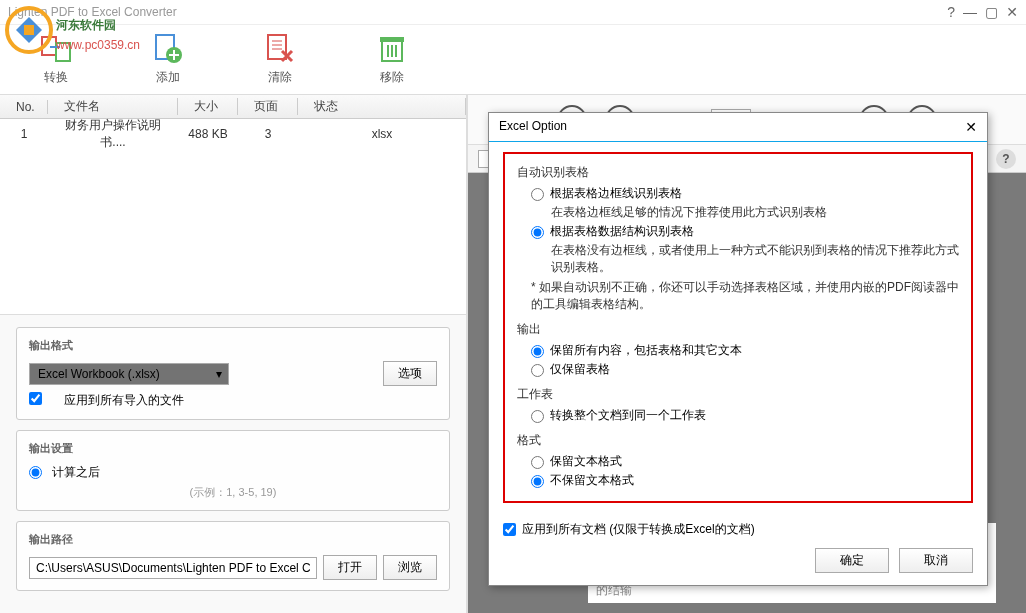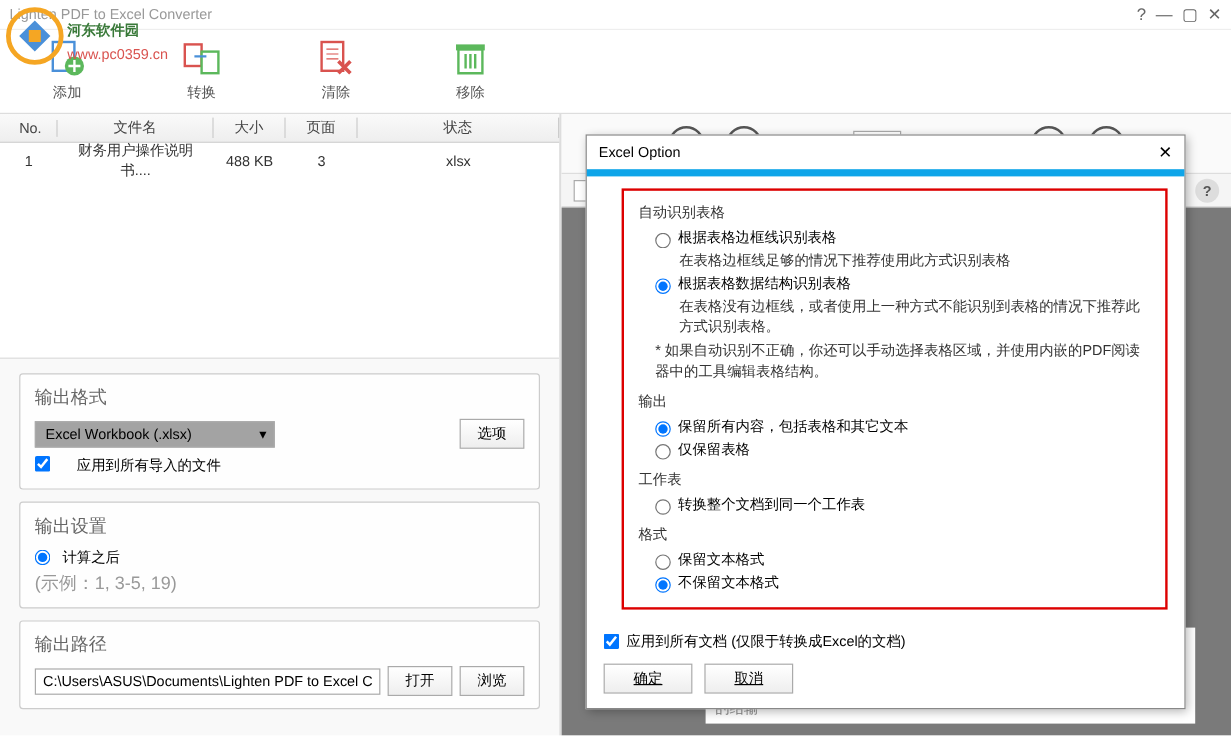--- a/index.html
+++ b/index.html
@@ -10,67 +10,67 @@
 .logo { position: absolute; top: 5px; left: 4px; z-index: 100; }
 .logo-img { width: 200px; height: 55px; }
 .toolbar { height: 70px; display: flex; align-items: center; padding: 0 20px; gap: 40px; border-bottom: 1px solid #ddd; }
 .toolbar-item { display: flex; flex-direction: column; align-items: center; gap: 4px; cursor: pointer; padding: 0 20px; }
 .toolbar-item .icon { width: 32px; height: 32px; }
 .toolbar-item .label { color: #555; }
 .main { display: flex; height: calc(100% - 95px); }
 .left-panel { width: 468px; border-right: 2px solid #ddd; display: flex; flex-direction: column; }
 .file-table { flex: 0 0 auto; }
 .file-table-header { display: flex; background: linear-gradient(#fafafa,#eee); border-bottom: 1px solid #ccc; height: 24px; align-items: center; }
-.file-table-header > div { padding: 0 16px; border-right: 1px solid #ccc; color: #444; text-align: center; }
+.file-table-header > div { padding: 0 16px; border-right: 1px solid #ccc; color: #444; text-align: left; }
 .col-no { width: 48px; }
 .col-name { width: 130px; }
 .col-size { width: 60px; }
 .col-page { width: 60px; }
 .col-status { flex: 1; }
 .file-table-row { display: flex; height: 30px; align-items: center; }
 .file-table-row > div { padding: 0 8px; text-align: center; color: #333; }
 .left-spacer { flex: 1; }
 .settings-panel { padding: 12px 16px; border-top: 1px solid #ddd; background: #f9f9f9; }
 .fieldset { border: 1px solid #ccc; border-radius: 3px; padding: 10px 12px; margin-bottom: 10px; background: #fefefe; }
-.fieldset-title { color: #666; margin-bottom: 8px; font-size: 15px; }
-.dropdown { display: inline-block; width: 200px; border: 1px solid #aaa; padding: 3px 8px; background: #a3a3a3; position: relative; }
+.fieldset-title { color: #666; margin-bottom: 8px; font-size: 11px; font-weight: bold; }
+.dropdown { display: inline-block; width: 200px; border: 1px solid #aaa; padding: 3px 8px; background: #737373; position: relative; }
 .dropdown::after { content: "▾"; position: absolute; right: 6px; }
 .btn { display: inline-block; padding: 3px 14px; border: 1px solid #aaa; background: linear-gradient(#fff,#eee); cursor: pointer; }
 .radio-row { display: flex; align-items: center; gap: 6px; margin: 4px 0; }
 .radio-row input[type=radio] { margin-right: 4px; }
 .text-input { border: 1px solid #aaa; padding: 3px 6px; background: #fff; }
-.example { color: #999; text-align: left; font-size: 15px; margin-top: 4px; }
+.example { color: #999; text-align: center; font-size: 11px; margin-top: 4px; }
 .path-row { display: flex; gap: 6px; align-items: center; }
 .path-row .text-input { flex: 1; }
 .right-panel { flex: 1; position: relative; background: #fafafa; }
 .right-toolbar { height: 50px; display: flex; align-items: center; justify-content: center; gap: 18px; border-bottom: 1px solid #ddd; padding: 0 30px; }
 .circle-btn { width: 30px; height: 30px; border: 2px solid #555; border-radius: 50%; display: flex; align-items: center; justify-content: center; font-size: 16px; cursor: pointer; }
 .page-box { border: 1px solid #aaa; width: 40px; padding: 3px; text-align: right; }
 .tab-strip { height: 28px; display: flex; gap: 8px; padding: 0 10px; align-items: center; border-bottom: 1px solid #ccc; background: #f5f5f5; }
 .tab { width: 24px; height: 18px; border: 1px solid #aaa; background: #fff; }
 .tab.active { border-color: #4a90d9; }
 .help-icon { margin-left: auto; width: 20px; height: 20px; border-radius: 50%; background: #ddd; display: flex; align-items: center; justify-content: center; color: #555; font-weight: bold; }
 .preview-area { position: relative; height: calc(100% - 78px); background: #7a7a7a; }
 .preview-page { position: absolute; bottom: 10px; left: 120px; right: 30px; height: 80px; background: #fff; padding: 8px; font-size: 10px; color: #c00; }
 .preview-page .gray { color: #888; }
 
 .dialog { position: absolute; top: 112px; left: 488px; width: 500px; background: #fff; border: 1px solid #888; box-shadow: 2px 2px 8px rgba(0,0,0,0.3); z-index: 200; }
-.dialog-title { padding: 6px 10px; border-bottom: 6px solid #0ea5e9; display: flex; justify-content: space-between; align-items: center; }
+.dialog-title { padding: 6px 10px; border-bottom: 1px solid #0ea5e9; display: flex; justify-content: space-between; }
 .dialog-close { cursor: pointer; font-size: 14px; }
-.dialog-body { padding: 10px 14px; margin-left: 15px; }
+.dialog-body { padding: 10px 14px; }
 .red-box { border: 2px solid #d00; padding: 10px 12px; }
 .group-title { color: #333; margin-top: 8px; margin-bottom: 4px; }
 .group-title:first-child { margin-top: 0; }
-.opt-row { display: flex; align-items: flex-end; gap: 6px; margin: 2px 0 2px 14px; }
+.opt-row { display: flex; align-items: center; gap: 6px; margin: 2px 0 2px 14px; }
 .opt-row input { margin-top: 2px; }
 .opt-desc { margin-left: 34px; color: #333; line-height: 1.4; }
 .note { margin-left: 14px; margin-top: 4px; color: #333; line-height: 1.4; }
 .dialog-footer { padding: 8px 14px 12px; }
 .dialog-footer .check-row { display: flex; align-items: center; gap: 6px; margin-bottom: 10px; }
-.dialog-buttons { display: flex; gap: 10px; text-decoration: underline; }
+.dialog-buttons { display: flex; justify-content: flex-end; gap: 10px; }
 .dialog-buttons .btn { padding: 3px 24px; }
 .checkbox-row { display: flex; align-items: flex-start; gap: 22px; margin-top: 6px; }
 </style>
 </head>
 <body>
 
 <div class="titlebar">
   <span>Lighten PDF to Excel Converter</span>
   <div class="titlebar-controls">
     <span>?</span>
@@ -86,33 +86,33 @@
     <path d="M12 25 L25 12 L38 25 L25 38 Z" fill="#4a90d9"></path>
     <rect x="20" y="20" width="10" height="10" fill="#f5a623"></rect>
     <text x="52" y="24" font-size="20" font-weight="bold" fill="#3a7a3a">河东软件园</text>
     <text x="52" y="44" font-size="14" fill="#d9534f">www.pc0359.cn</text>
   </svg>
 </div>
 
 <div class="toolbar">
   <div class="toolbar-item">
     <svg class="icon" viewBox="0 0 32 32">
+        <rect x="2" y="4" width="14" height="18" fill="#fff" stroke="#d9534f" stroke-width="2"></rect>
+        <rect x="16" y="10" width="14" height="18" fill="#fff" stroke="#5cb85c" stroke-width="2"></rect>
+        <path d="M10 14 L20 14" stroke="#4a90d9" stroke-width="2" marker-end="url(#a)"></path>
+      </svg>
+    <span class="label">转换</span>
+  </div>
+  <div class="toolbar-item">
+    <svg class="icon" viewBox="0 0 32 32">
         <rect x="4" y="2" width="18" height="24" fill="#fff" stroke="#4a90d9" stroke-width="2"></rect>
         <circle cx="22" cy="22" r="8" fill="#5cb85c"></circle>
         <path d="M22 17v10M17 22h10" stroke="#fff" stroke-width="2"></path>
       </svg>
     <span class="label">添加</span>
-  </div>
-  <div class="toolbar-item">
-    <svg class="icon" viewBox="0 0 32 32">
-        <rect x="2" y="4" width="14" height="18" fill="#fff" stroke="#d9534f" stroke-width="2"></rect>
-        <rect x="16" y="10" width="14" height="18" fill="#fff" stroke="#5cb85c" stroke-width="2"></rect>
-        <path d="M10 14 L20 14" stroke="#4a90d9" stroke-width="2" marker-end="url(#a)"></path>
-      </svg>
-    <span class="label">转换</span>
   </div>
   <div class="toolbar-item">
     <svg class="icon" viewBox="0 0 32 32">
         <rect x="4" y="2" width="18" height="24" fill="#fff" stroke="#d9534f" stroke-width="2"></rect>
         <line x1="8" y1="8" x2="18" y2="8" stroke="#d9534f"></line>
         <line x1="8" y1="12" x2="18" y2="12" stroke="#d9534f"></line>
         <line x1="8" y1="16" x2="18" y2="16" stroke="#d9534f"></line>
         <path d="M18 18 L28 28 M28 18 L18 28" stroke="#d9534f" stroke-width="3"></path>
       </svg>
     <span class="label">清除</span>

